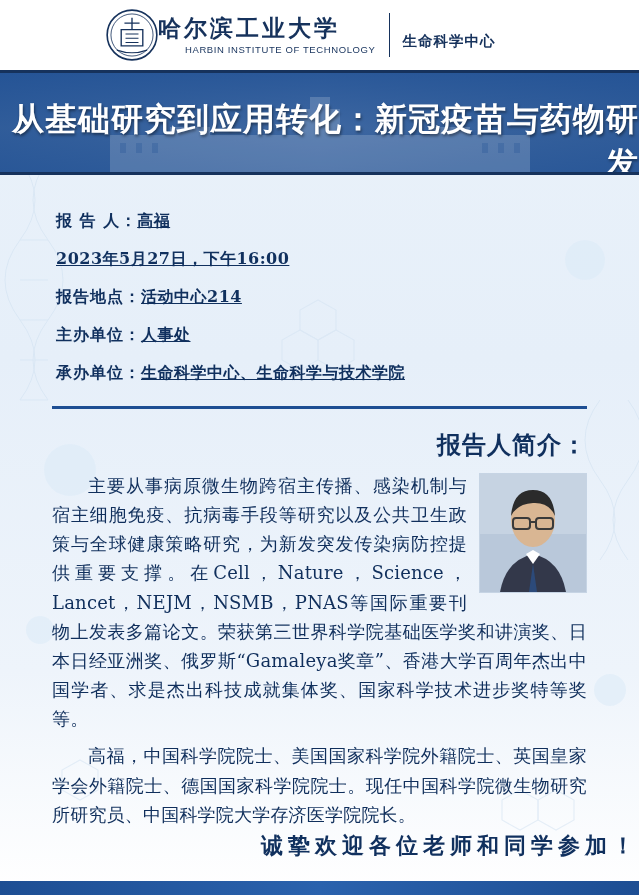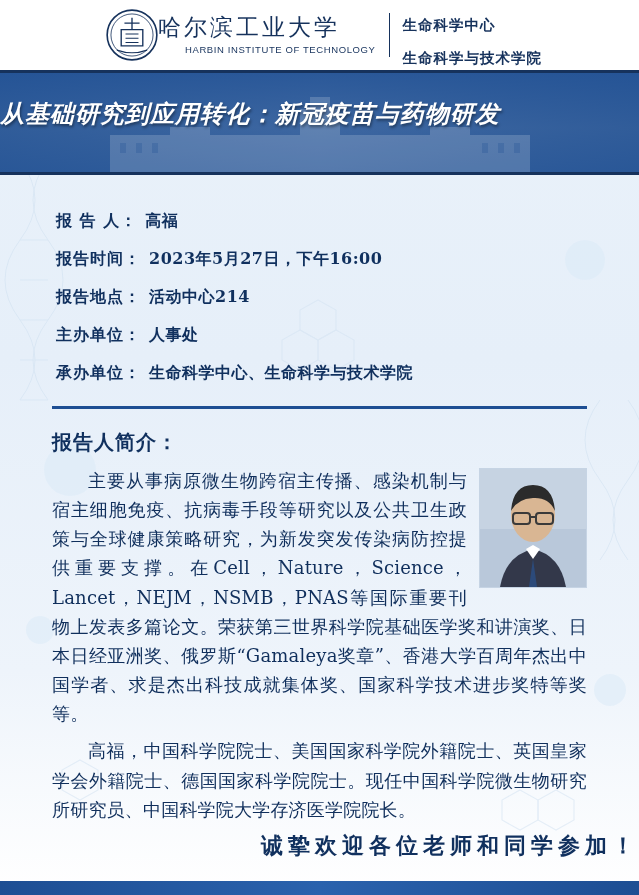--- a/index.html
+++ b/index.html
@@ -48,21 +48,21 @@
   }
   .univ-block {
     margin-left: 60px;
     display: flex;
     flex-direction: column;
     justify-content: center;
   }
   .univ-cn {
     font-family: "DejaVu Serif", "Liberation Serif", serif;
     font-size: 23px;
-    font-weight: normal;
+    font-weight: bold;
     color: #16325c;
     letter-spacing: 3px;
     line-height: 1.1;
   }
   .univ-en {
     font-family: "Liberation Sans", sans-serif;
     font-size: 9.5px;
     color: #16325c;
     letter-spacing: 0.6px;
     margin-top: 3px;
@@ -110,28 +110,27 @@
     bottom: 0;
     width: 420px;
     height: 80px;
     opacity: 0.35;
   }
   .band-title {
     position: absolute;
     left: 0;
     right: 0;
     top: 28px;
-    text-align: left;
-    font-family: "DejaVu Serif", "Liberation Serif", serif;
-    font-size: 24px;
+    text-align: right;
+    font-family: "DejaVu Serif", "Liberation Serif", serif;
+    font-size: 32px;
     font-weight: bold;
     color: #ffffff;
     letter-spacing: 1px;
     text-shadow: 1px 2px 3px rgba(0,0,0,0.45);
-    font-style: italic;
   }
   .band-edge-top, .band-edge-bottom {
     position: absolute;
     left: 0; right: 0;
     height: 3px;
     background: #16325c;
   }
   .band-edge-top { top: 0; }
   .band-edge-bottom { bottom: 0; }
 
@@ -148,45 +147,46 @@
     color: #10305e;
     font-family: "DejaVu Serif", "Liberation Serif", serif;
   }
   .info-label {
     font-weight: bold;
     letter-spacing: 1px;
     white-space: nowrap;
   }
   .info-value {
     font-weight: bold;
-    margin-left: 8px;
     letter-spacing: 0.5px;
     white-space: nowrap;
+    text-decoration: underline;
   }
 
   .rule {
     position: relative;
     width: 535px;
     height: 3px;
     background: #1d4e93;
     margin: 22px 0 0 52px;
   }
 
   
   .bio {
     position: relative;
     margin: 20px 52px 0 52px;
   }
   .bio-title {
     font-family: "DejaVu Serif", "Liberation Serif", serif;
-    font-size: 20px;
+    font-size: 24px;
     font-weight: bold;
     color: #10305e;
     letter-spacing: 1px;
     margin-bottom: 10px;
+    text-align: right;
   }
   .portrait {
     float: right;
     width: 106px;
     height: 118px;
     margin: 2px 0 6px 12px;
     border: 1px solid #c6d4e4;
     background: linear-gradient(160deg, #cfd9e6 0%, #b9c6d8 100%);
     position: relative;
     overflow: hidden;
@@ -263,21 +263,20 @@
 
     <div class="univ-block">
       <div class="univ-cn">哈尔滨工业大学</div>
       <div class="univ-en">HARBIN INSTITUTE OF TECHNOLOGY</div>
     </div>
 
     <div class="divider-v"></div>
 
     <div class="dept-block">
       <div class="dept-line">生命科学中心</div>
-      <div class="dept-line">生命科学与技术学院</div>
     </div>
   </div>
 
   <div class="title-band">
     <div class="band-photo"></div>
     <svg class="band-building" viewBox="0 0 420 80" preserveAspectRatio="none">
       <g fill="#ffffff" opacity="0.5">
         <rect x="0" y="40" width="420" height="40"></rect>
         <rect x="190" y="14" width="40" height="66"></rect>
         <rect x="200" y="2" width="20" height="14"></rect>
@@ -297,21 +296,20 @@
     <div class="band-title">从基础研究到应用转化：新冠疫苗与药物研发</div>
     <div class="band-edge-bottom"></div>
   </div>
 
   <div class="info">
     <div class="info-row">
       <span class="info-label">报  告  人：</span>
       <span class="info-value">高福</span>
     </div>
     <div class="info-row">
-      <span class="info-label">报告时间：</span>
       <span class="info-value">2023年5月27日，下午16:00</span>
     </div>
     <div class="info-row">
       <span class="info-label">报告地点：</span>
       <span class="info-value">活动中心214</span>
     </div>
     <div class="info-row">
       <span class="info-label">主办单位：</span>
       <span class="info-value">人事处</span>
     </div>

